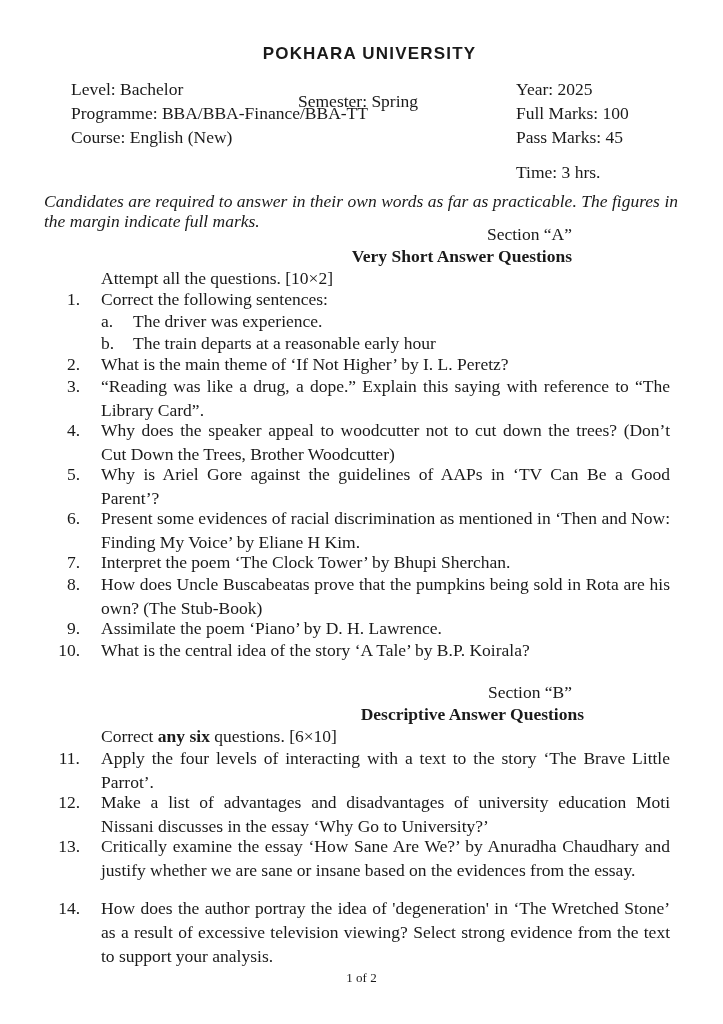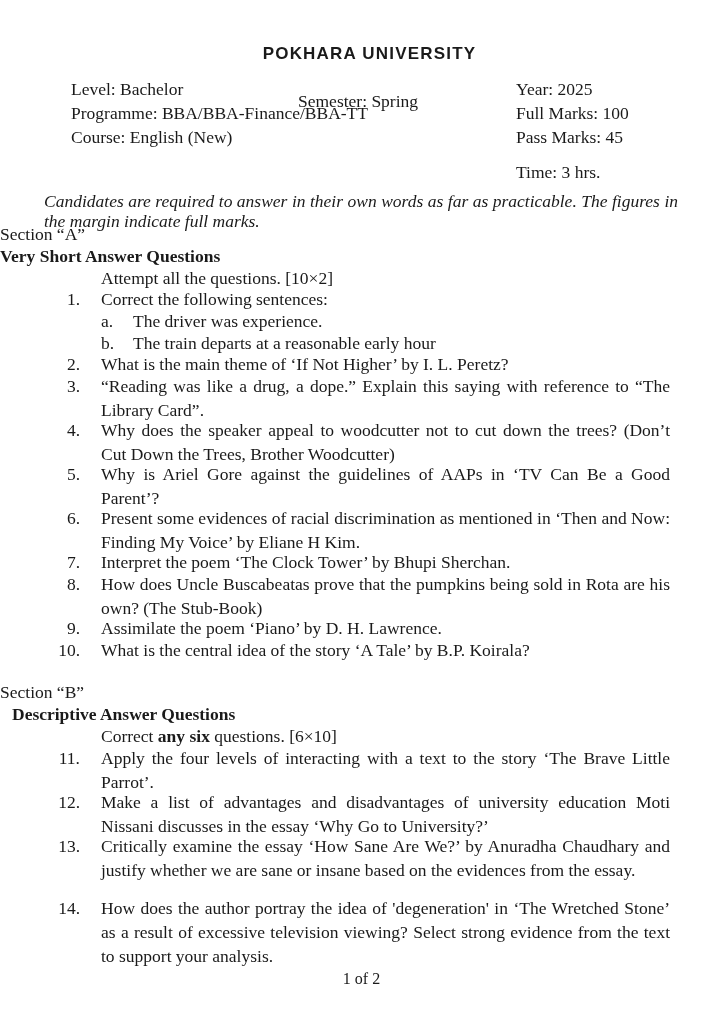--- a/index.html
+++ b/index.html
@@ -15,32 +15,32 @@
     font-size: 17px; letter-spacing: 1.2px; padding-left: 8px;
   }
   .meta-row { position: absolute; left: 0; width: 723px; height: 24px; line-height: 24px; }
   .meta-cell { position: absolute; white-space: nowrap; }
   .m1 { left: 71px; } .m2 { left: 298px; margin-top: 12px; } .m3 { left: 516px; }
   .instructions {
     position: absolute; top: 191px; left: 44px; width: 634px;
     font-style: italic; line-height: 20px; text-align: justify;
     text-align-last: left;
   }
-  .center-line { position: absolute; left: 0; width: 572px; text-align: left; line-height: 24px; }
+  .center-line { position: absolute; left: 0; width: 572px; text-align: right; line-height: 24px; }
   .bold { font-weight: bold; }
   .attempt { position: absolute; left: 101px; line-height: 24px; white-space: nowrap; }
   .q { position: absolute; left: 0; width: 723px; }
   .q-num { position: absolute; left: 40px; width: 40px; text-align: right; line-height: 24px; }
   .q-text {
     position: absolute; left: 101px; width: 569px; line-height: 24px;
     text-align: justify; text-align-last: left;
   }
   .sub { position: absolute; left: 101px; line-height: 24px; white-space: nowrap; }
   .sub-label { display: inline-block; width: 32px; }
-  .footer { position: absolute; top: 970px; left: 0; width: 723px; text-align: center; font-size: 16px; }
+  .footer { position: absolute; top: 970px; left: 0; width: 723px; text-align: center; font-size: 13px; }
 </style>
 </head>
 <body>
 
 <div class="page">
 
   <div class="uni-title">POKHARA UNIVERSITY</div>
 
   <div class="meta-row" style="top:77px;">
     <span class="meta-cell m1">Level: Bachelor</span>

